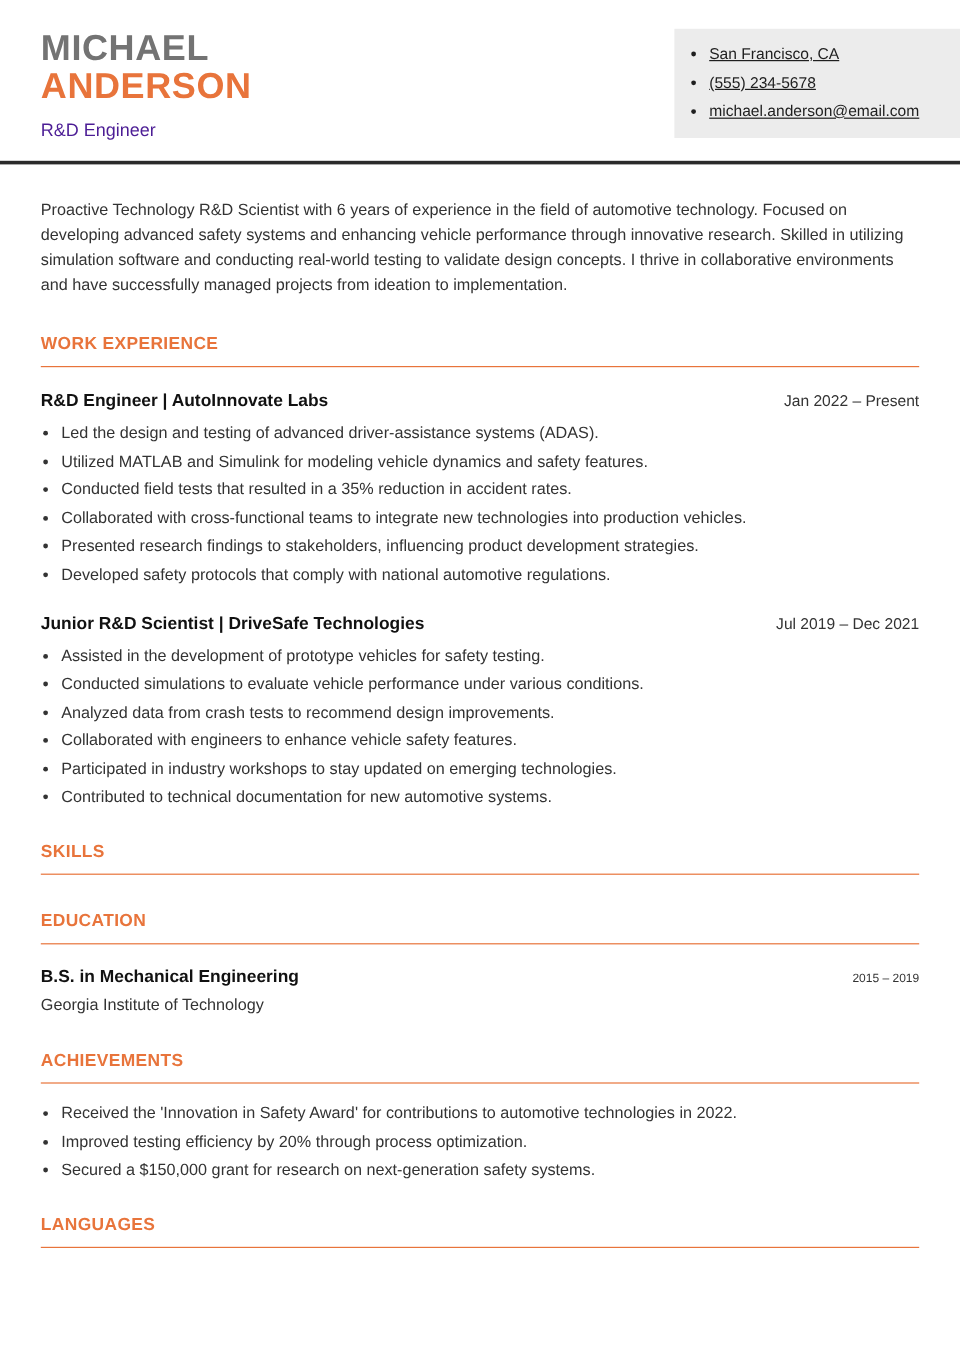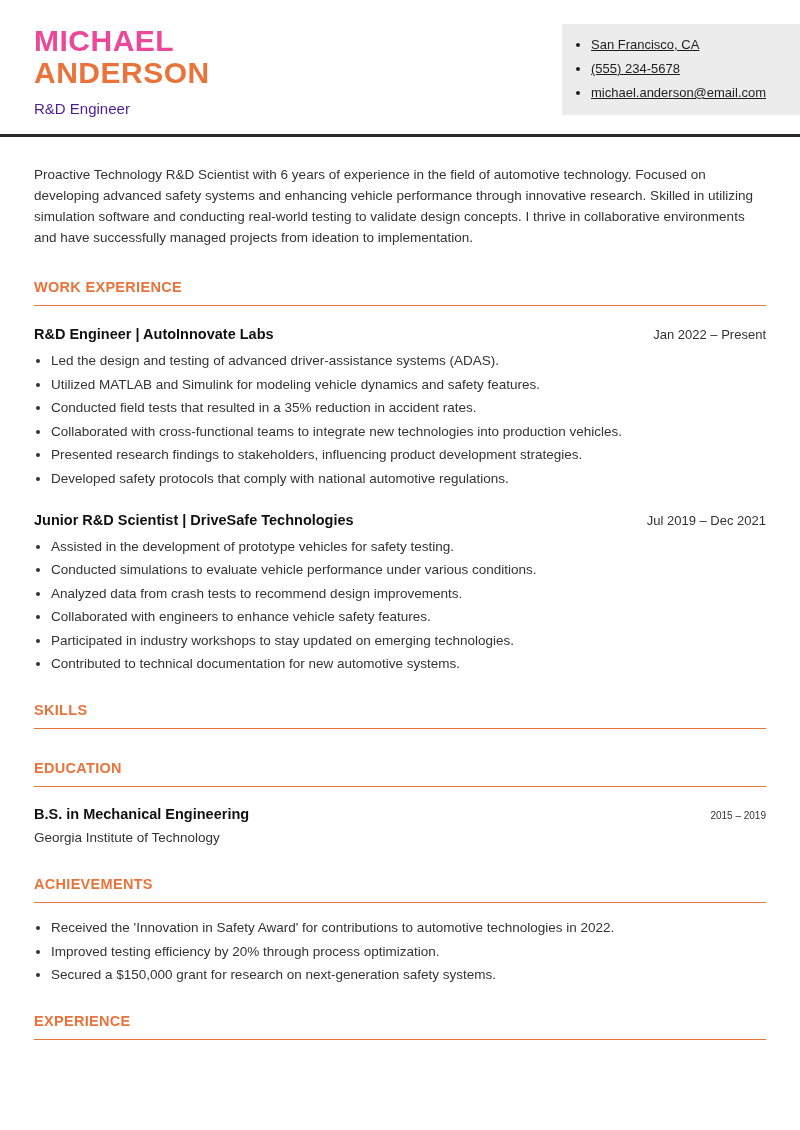--- a/index.html
+++ b/index.html
@@ -18,21 +18,21 @@
   
   .header {
     position: relative;
     padding: 25px 34px 0 34px;
     height: 134px;
   }
   .first-name {
     font-size: 30px;
     font-weight: 800;
     letter-spacing: 0.5px;
-    color: #ec4899;
+    color: #737373;
     line-height: 1.07;
   }
   .last-name {
     font-size: 30px;
     font-weight: 800;
     letter-spacing: 0.5px;
     color: var(--accent, #E8743B);
     line-height: 1.07;
   }
   .job-title {
@@ -218,18 +218,18 @@
     <section class="section">
       <h2 class="section-title">ACHIEVEMENTS</h2>
       <ul class="bullets" style="margin-top:17px;">
         <li>Received the 'Innovation in Safety Award' for contributions to automotive technologies in 2022.</li>
         <li>Improved testing efficiency by 20% through process optimization.</li>
         <li>Secured a $150,000 grant for research on next-generation safety systems.</li>
       </ul>
     </section>
 
     <section class="section">
-      <h2 class="section-title">EXPERIENCE</h2>
+      <h2 class="section-title">LANGUAGES</h2>
 
     </section>
 
   </main>
 </div>
 
 </body></html>

